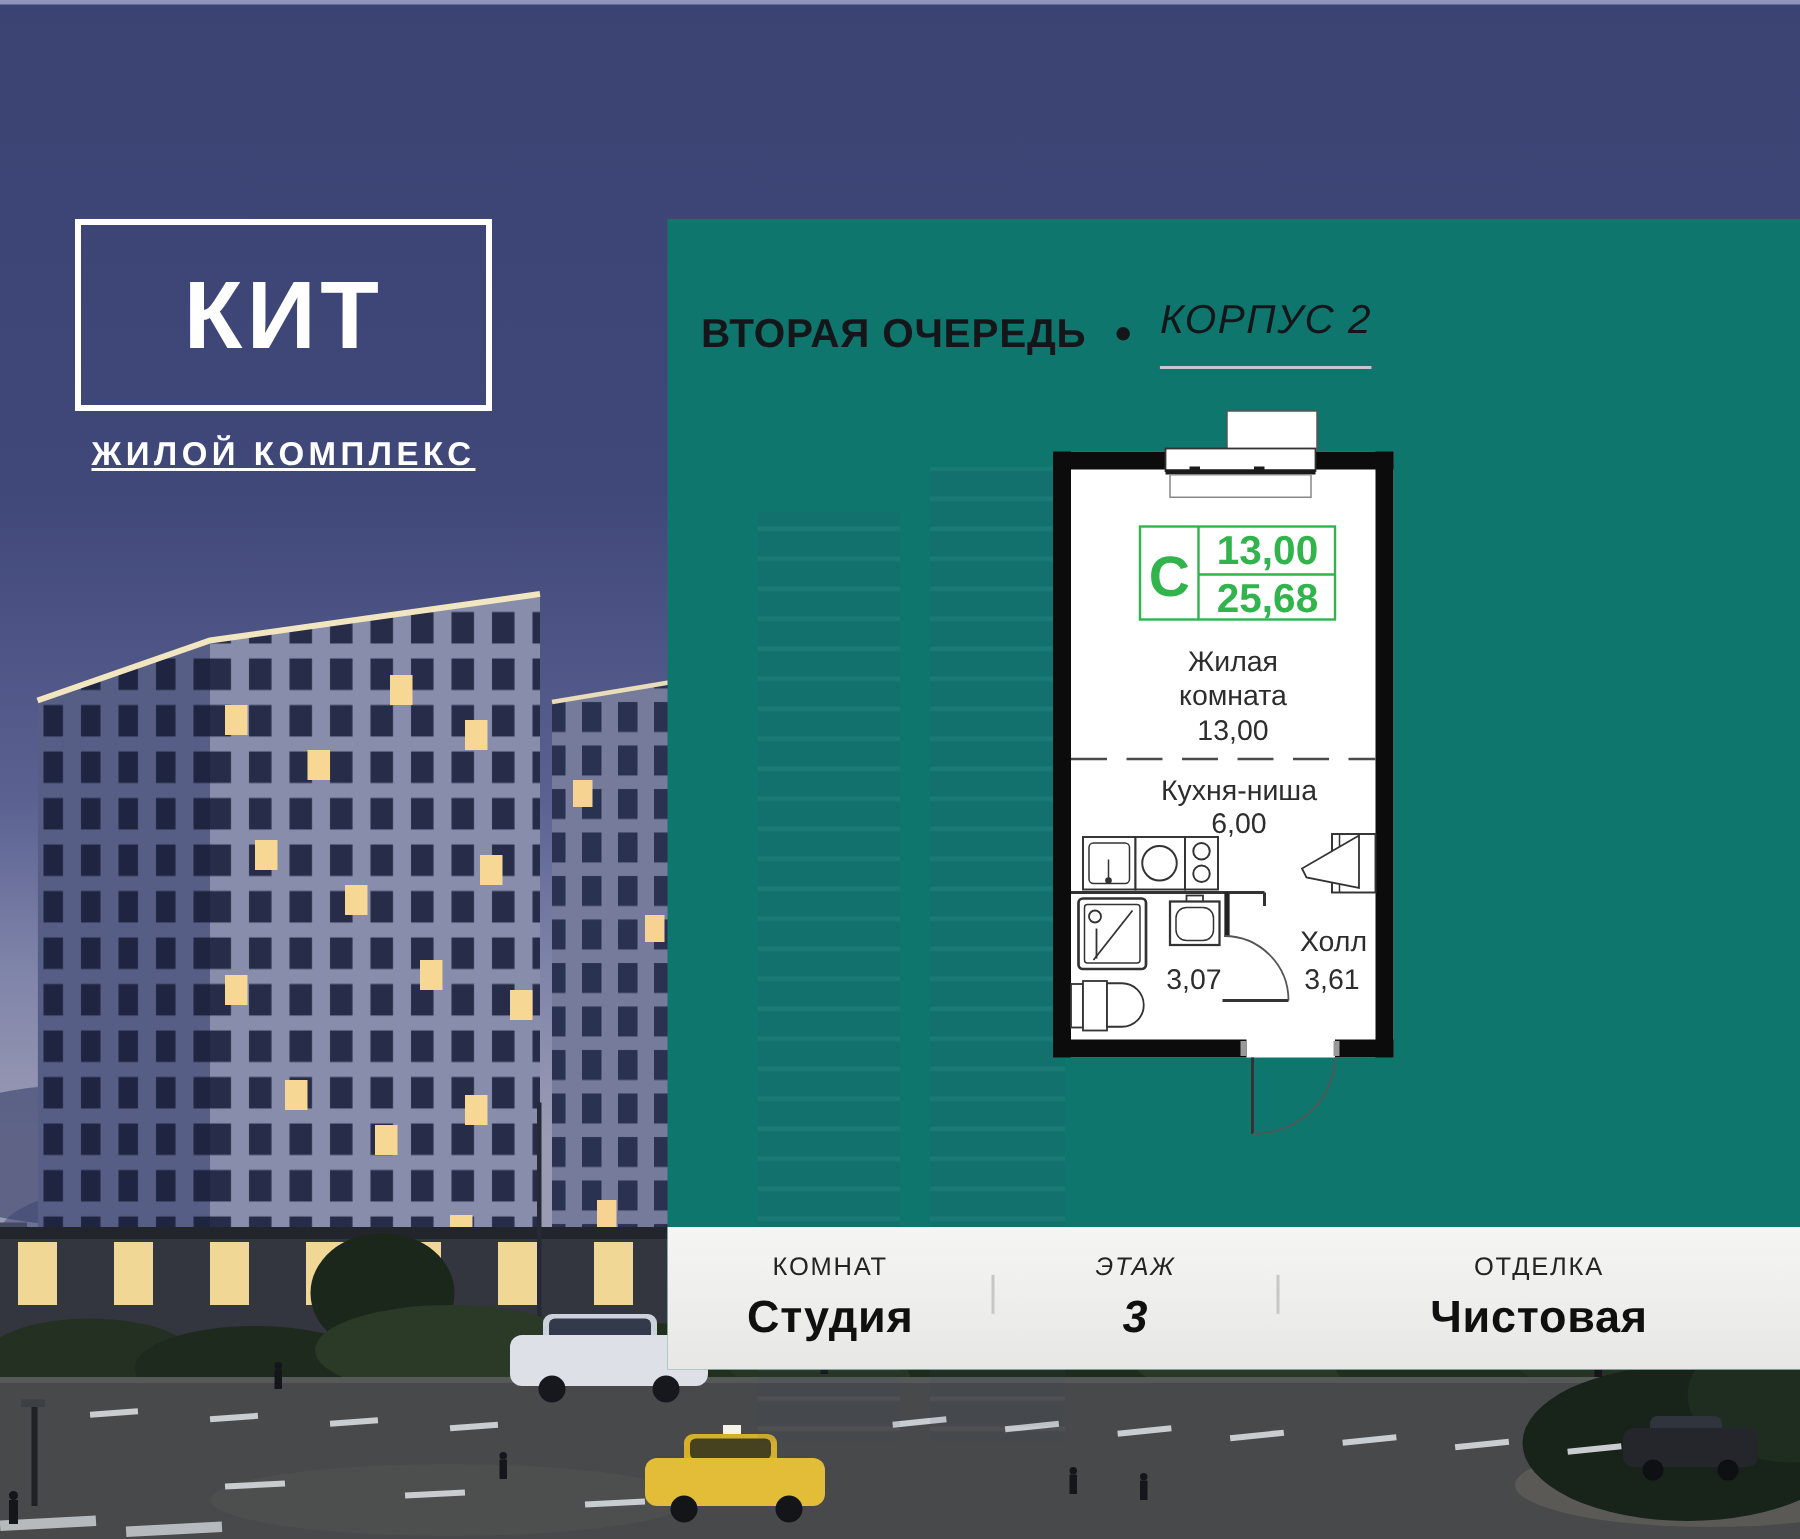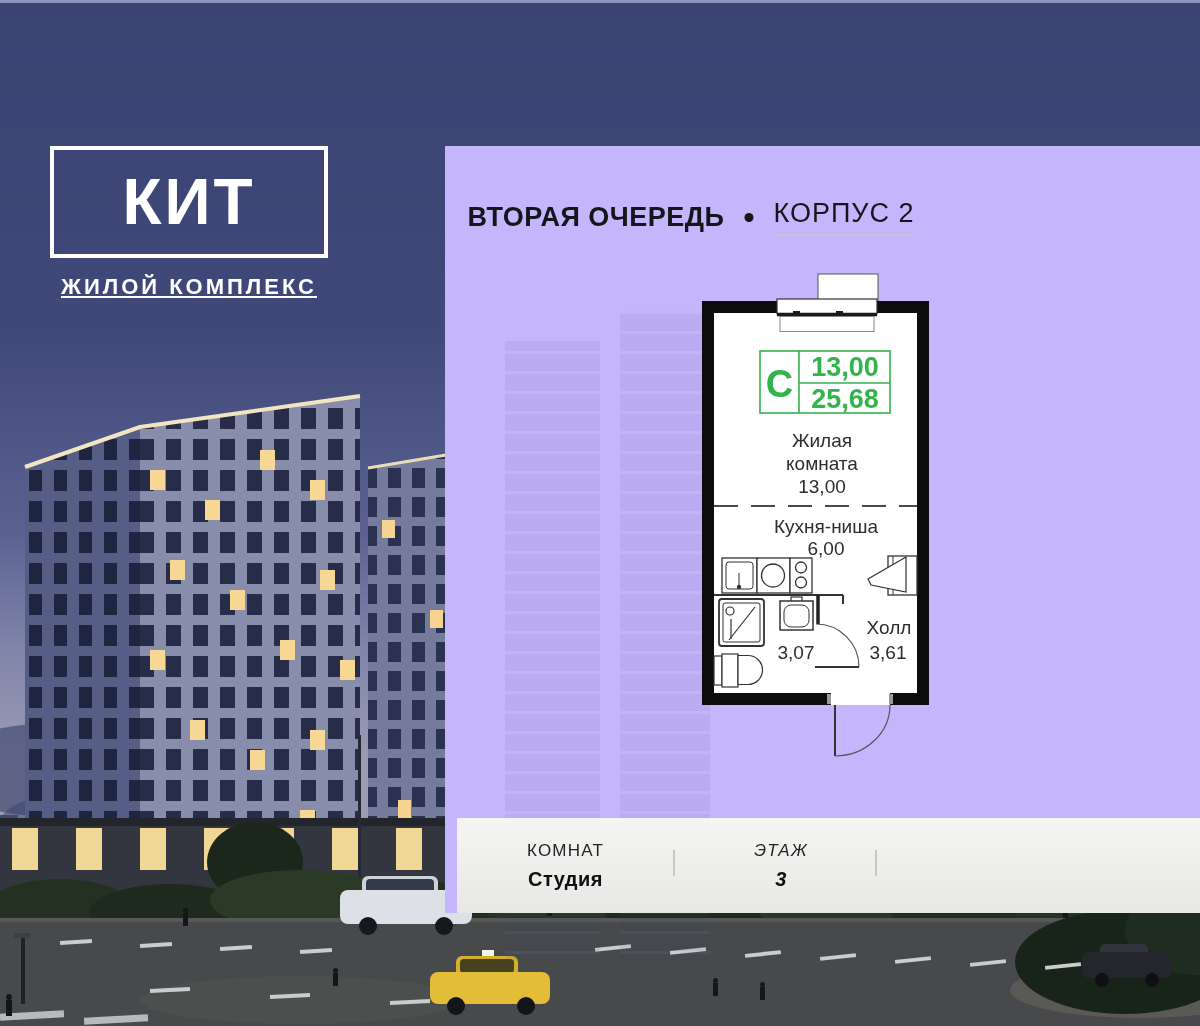--- a/index.html
+++ b/index.html
@@ -6,63 +6,62 @@
   body {
     width:1200px; height:1026px; position:relative; overflow:hidden;
     font-family:"Liberation Sans", sans-serif;
     background:#3d4577;
   }
   .photo { position:absolute; left:0; top:0; width:1200px; height:1026px; }
 
   
   .logo { position:absolute; left:50px; top:146px; width:278px; color:#fff; }
   .logo-box {
-    height:112px; border:4px solid #ffffff; box-sizing:border-box;
+    height:128px; border:4px solid #ffffff; box-sizing:border-box;
     display:flex; align-items:center; justify-content:center;
   }
   .logo-title { font-size:64px; font-weight:700; letter-spacing:3px; line-height:1; }
   .logo-sub { margin-top:16px; text-align:center; font-size:22px; font-weight:700; letter-spacing:3px;text-decoration:underline; }
 
   
   .panel {
     position:absolute; left:445px; top:146px; width:755px; height:767px;
-    background:#c4b5fd;
+    background:#0f766e;
   }
   .ghost { position:absolute; left:60px; top:165px; opacity:0.07; pointer-events:none; }
 
   .panel-header {
     position:absolute; top:52px; left:246px; transform:translateX(-50%);
     display:flex; align-items:center; gap:20px; white-space:nowrap;
   }
   .phase { font-weight:800; font-size:27px; letter-spacing:0.5px; color:#15161a; }
   .dot { width:9px; height:9px; border-radius:50%; background:#15161a; }
   .korpus {
     font-size:27px; color:#15161a; letter-spacing:1px;
-    padding-bottom:5px; border-bottom:2px solid #c3c6cc; cursor:pointer;
+    padding-bottom:15px; border-bottom:2px solid #c3c6cc; cursor:pointer;font-style:italic;
   }
 
   .plan-svg { position:absolute; left:250px; top:122px; width:250px; height:495px; }
   svg text { font-family:"Liberation Sans", sans-serif; }
   .t-label { fill:#2d2d2d; font-size:19px; text-anchor:middle; }
   .t-green { fill:#31b44b; text-anchor:middle; font-weight:700; }
   .g-line { stroke:#31b44b; stroke-width:1.6; }
   .fix { stroke:#333; stroke-width:1.3; fill:#fff; }
 
   
   .footer {
-    position:absolute; left:12px; right:0; bottom:0; height:95px;
+    position:absolute; left:0; right:0; bottom:0; height:95px;
     background:linear-gradient(#f5f5f4,#e7e7e5);
     display:flex;
-    gap:12px;
   }
   .fcol { display:flex; flex-direction:column; align-items:center; justify-content:center; gap:7px; position:relative; }
   .fcol-1 { flex:0 0 217px; } .fcol-2 { flex:0 0 190px;font-style:italic; } .fcol-3 { flex:1; }
   .fdiv { position:absolute; right:-1px; top:50%; transform:translateY(-62%); width:2px; height:26px; background:#c7c7c7; }
   .f-label { font-size:17px; letter-spacing:1.2px; color:#242424; }
-  .f-value { font-size:20px; font-weight:800; color:#101010; letter-spacing:0.5px; }
+  .f-value { font-size:30px; font-weight:800; color:#101010; letter-spacing:0.5px; }
 </style>
 </head>
 <body>
 
 <svg class="photo" viewBox="0 0 1200 1026" preserveAspectRatio="none">
   <defs>
     <linearGradient id="sky" x1="0" y1="0" x2="0" y2="1">
       <stop offset="0" stop-color="#3b4373"></stop>
       <stop offset="0.32" stop-color="#404879"></stop>
       <stop offset="0.52" stop-color="#5b6292"></stop>
@@ -380,14 +379,18 @@
     <div class="fcol fcol-1">
       <div class="f-label">КОМНАТ</div>
       <div class="f-value">Студия</div>
       <div class="fdiv"></div>
     </div>
     <div class="fcol fcol-2">
       <div class="f-label">ЭТАЖ</div>
       <div class="f-value">3</div>
       <div class="fdiv"></div>
     </div>
+    <div class="fcol fcol-3">
+      <div class="f-label">ОТДЕЛКА</div>
+      <div class="f-value">Чистовая</div>
+    </div>
   </div>
 </div>
 
 </body></html>

